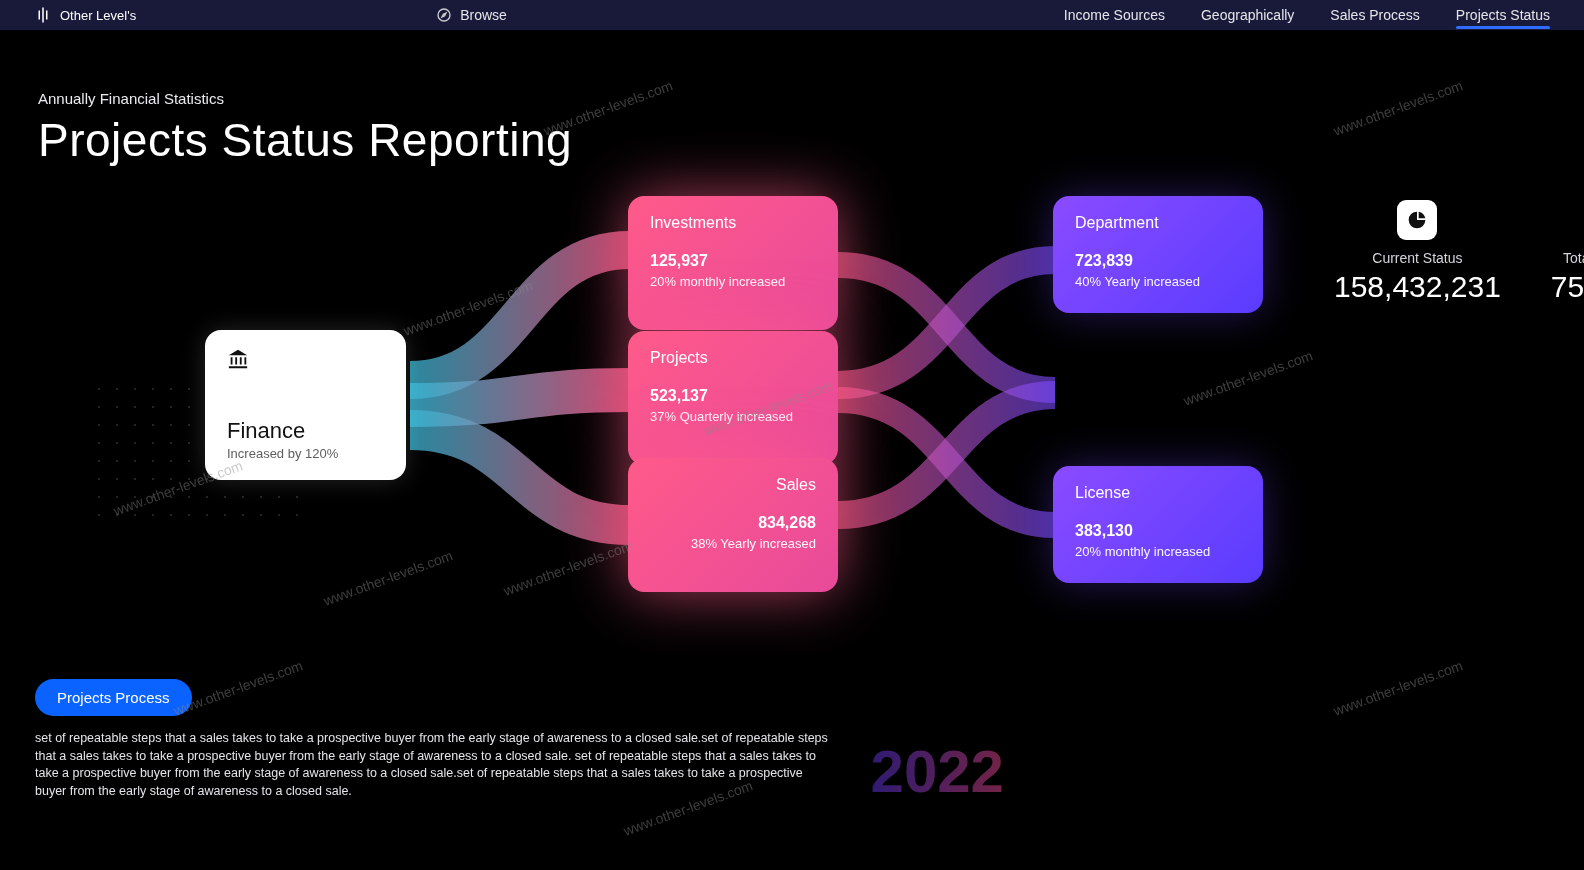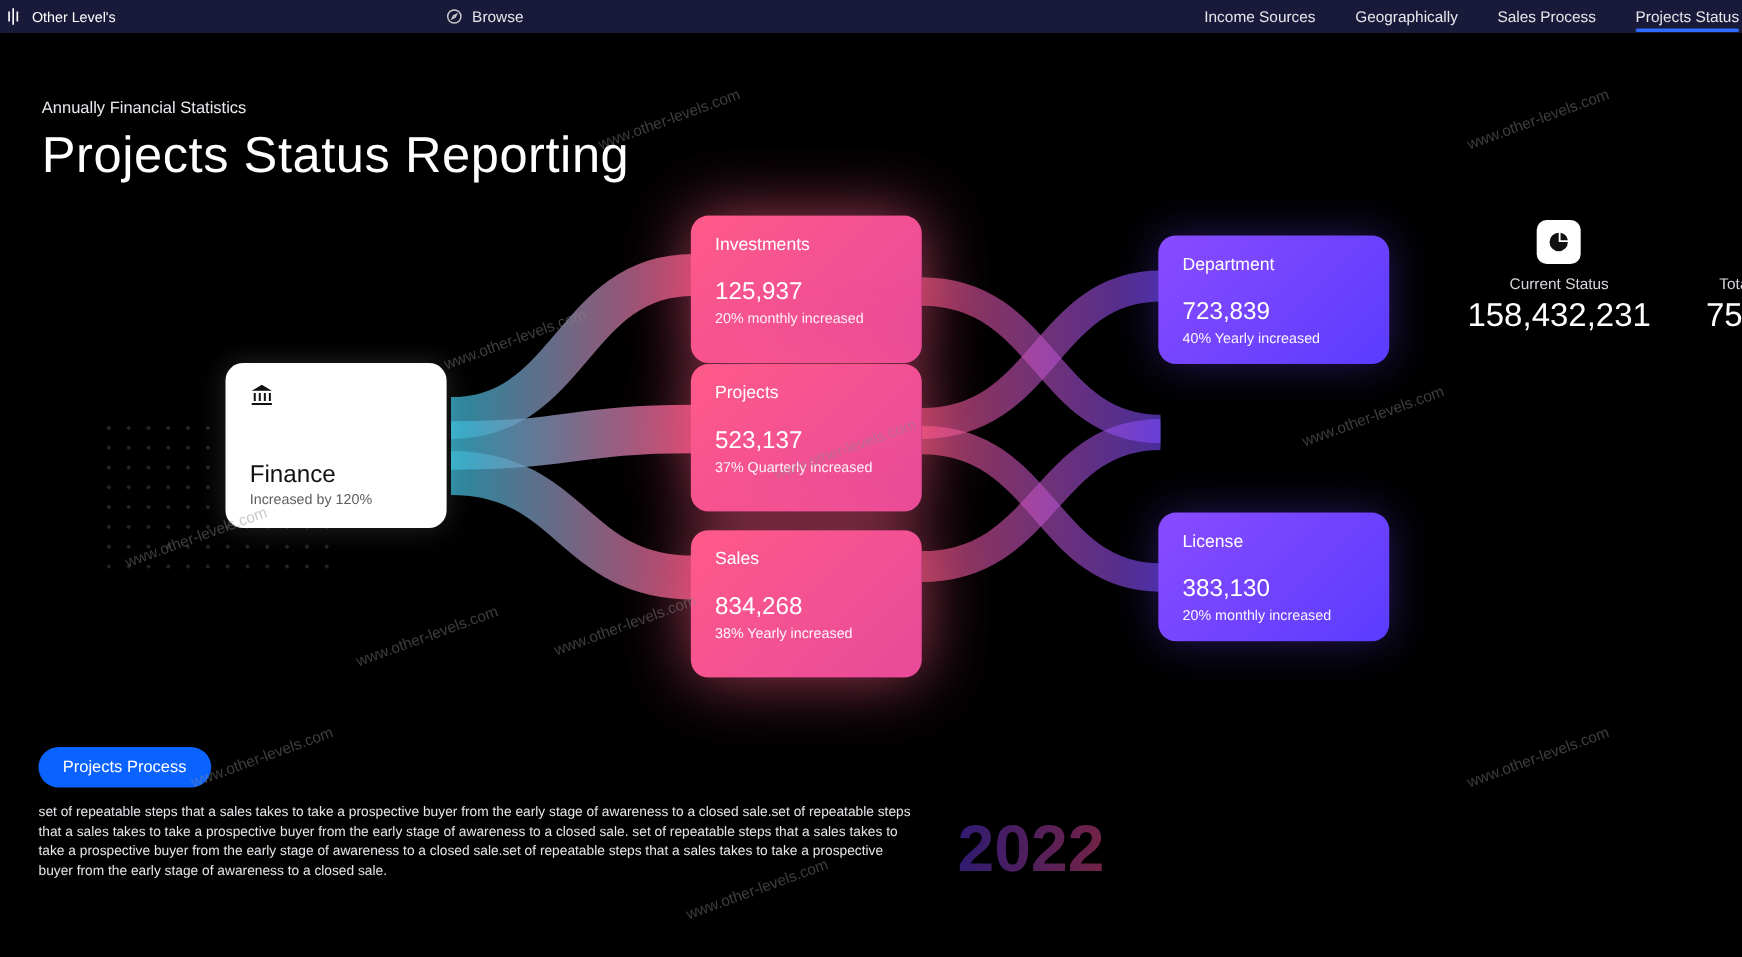--- a/index.html
+++ b/index.html
@@ -1,19 +1,19 @@
 <!DOCTYPE html>
 <html><head>
 <meta charset="utf-8">
 <style>
   *{margin:0;padding:0;box-sizing:border-box;font-family:-apple-system,BlinkMacSystemFont,"Segoe UI",Helvetica,Arial,sans-serif;}
   body{width:1584px;height:870px;background:#000;color:#fff;overflow:hidden;position:relative;}
   
   
-  .header{height:30px;background:#191a3a;display:flex;align-items:center;padding:0 3px;}
+  .header{height:30px;background:#191a3a;display:flex;align-items:center;padding:0 34px;}
   .logo{display:flex;align-items:center;gap:8px;font-size:13px;font-weight:500;}
   .browse{display:flex;align-items:center;gap:8px;margin-left:300px;font-size:14px;color:#e5e5ea;}
   .nav{margin-left:auto;display:flex;gap:36px;font-size:14px;}
   .nav-item{color:#e5e5ea;cursor:pointer;}
   .nav-item.active{position:relative;}
   .nav-item.active::after{content:"";position:absolute;left:0;right:0;bottom:-6px;height:3px;background:#2d6cff;border-radius:2px;}
 
   
   .title-block{position:absolute;left:38px;top:90px;}
   .eyebrow{font-size:15px;color:#eaeaf0;margin-bottom:6px;}
@@ -23,35 +23,35 @@
   .dots{position:absolute;left:90px;top:380px;width:210px;height:145px;
     background-image:radial-gradient(#2d2d2d 1.5px,transparent 1.5px);
     background-size:18px 18px;opacity:.8;}
 
   
   .flow{position:absolute;left:0;top:190px;width:1300px;height:430px;}
   .flow svg.links{position:absolute;left:0;top:0;width:1300px;height:430px;pointer-events:none;}
 
   .node{position:absolute;border-radius:16px;padding:18px 22px;color:#fff;}
   .node .name{font-size:16px;font-weight:400;margin-bottom:20px;}
-  .node .val{font-size:22px;font-weight:400;margin-bottom:4px;}
+  .node .val{font-size:16px;font-weight:700;margin-bottom:4px;}
   .node .sub{font-size:13px;opacity:.95;}
 
   .source{background:#fff;color:#111;left:205px;top:140px;width:201px;height:150px;box-shadow:0 0 25px rgba(255,255,255,.15);}
   .source .icon{margin-bottom:42px;font-size:22px;}
   .source .name{font-size:22px;font-weight:500;margin-bottom:2px;}
   .source .sub{font-size:13px;color:#555;}
 
   .pink{background:linear-gradient(135deg,#ff5a8a,#e84a9a);box-shadow:0 0 60px rgba(255,90,138,.65);}
   .purple{background:linear-gradient(135deg,#8a4bff,#5a3cff);box-shadow:0 0 40px rgba(110,70,255,.35);}
 
   .mid{left:628px;width:210px;height:134px;}
-  .mid1{top:6px;} .mid2{top:141px;} .mid3{top:292px;}
+  .mid1{top:6px;} .mid2{top:141px;} .mid3{top:268px;text-align:right;}
   .right{left:1053px;width:210px;height:117px;}
-  .right1{top:24px;} .right2{top:141px;} .right3{top:276px;}
+  .right1{top:6px;} .right2{top:141px;} .right3{top:276px;}
 
   
   .stats{position:absolute;right:50px;top:200px;width:200px;display:flex;flex-direction:row;gap:50px;text-align:center;}
   .stat .ibox{width:40px;height:40px;background:#fff;border-radius:9px;margin:0 auto 10px;display:flex;align-items:center;justify-content:center;}
   .stat .lbl{font-size:14px;color:#d5d5dd;margin-bottom:4px;}
   .stat .num{font-size:30px;font-weight:500;}
 
   
   .footer{position:absolute;left:35px;bottom:70px;right:40px;}
   .btn{background:#0b63ff;color:#fff;border:none;padding:10px 22px;border-radius:22px;font-size:15px;cursor:pointer;margin-bottom:14px;}

